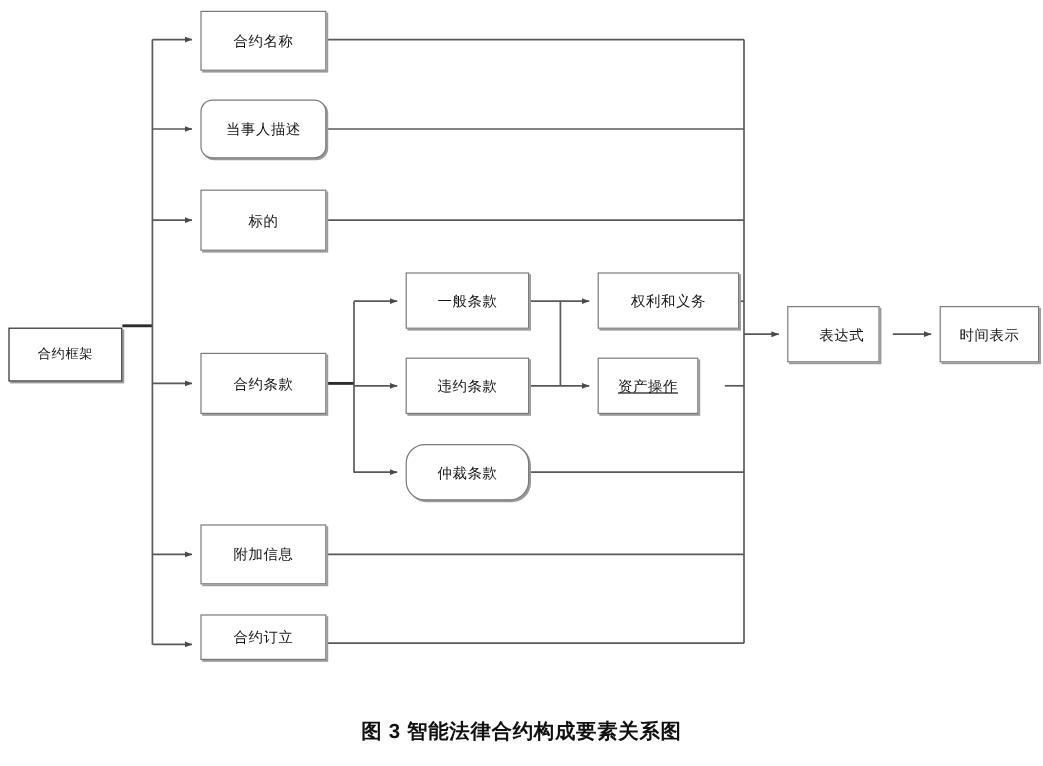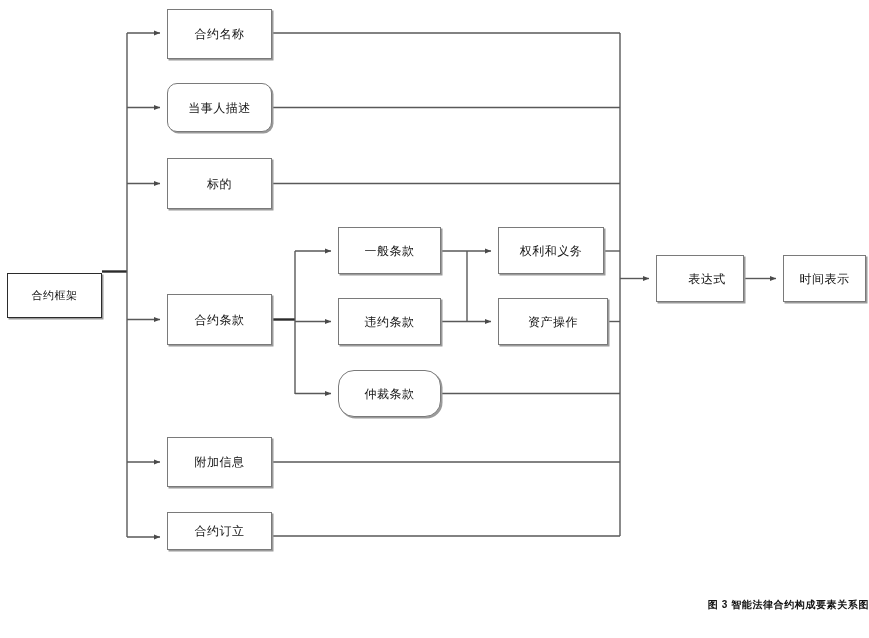--- a/index.html
+++ b/index.html
@@ -43,22 +43,22 @@
   .node.root {
     border: 1.6px solid #2b2b2b;
     font-size: 11px;
     margin-top: 24px;
   }
   .caption {
     position: absolute;
     left: 0;
     top: 598px;
     width: 869px;
-    text-align: right;
-    font-size: 10px;
+    text-align: center;
+    font-size: 17px;
     font-weight: bold;
     color: #111111;
     letter-spacing: 0.6px;
   }
 </style>
 </head>
 <body>
 
 <div id="page">
 
@@ -146,29 +146,29 @@
   </div>
 
   <div class="node" style="left:338px; top:298px; width:103px; height:47px;">
     <span>违约条款</span>
   </div>
 
   <div class="node" style="left:338px; top:370px; width:103px; height:47px;border-radius:16px;">
     <span>仲裁条款</span>
   </div>
 
-  <div class="node" style="left:498px; top:227px; width:106px; height:47px;">
+  <div class="node" style="left:498px; top:227px; width:118px; height:47px;">
     <span>权利和义务</span>
   </div>
 
-  <div class="node" style="left:498px; top:298px; width:110px; height:47px;">
+  <div class="node" style="left:498px; top:298px; width:84px; height:47px;text-decoration:underline;">
     <span>资产操作</span>
   </div>
 
-  <div class="node" style="left:656px; top:255px; width:88px; height:47px;padding-left:14px;">
+  <div class="node" style="left:656px; top:255px; width:77px; height:47px;padding-left:14px;">
     <span>表达式</span>
   </div>
 
   <div class="node" style="left:783px; top:255px; width:83px; height:47px;">
     <span>时间表示</span>
   </div>
 
   <div class="caption">图 3 智能法律合约构成要素关系图</div>
 
 </div>

